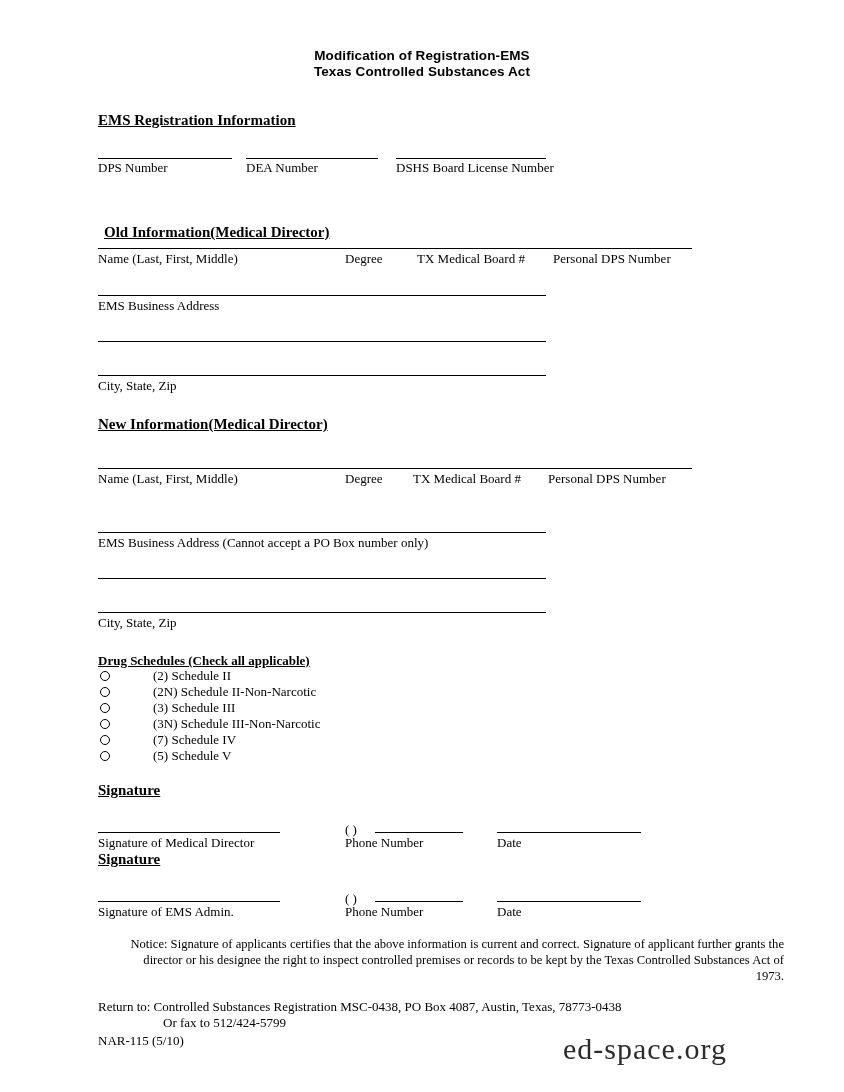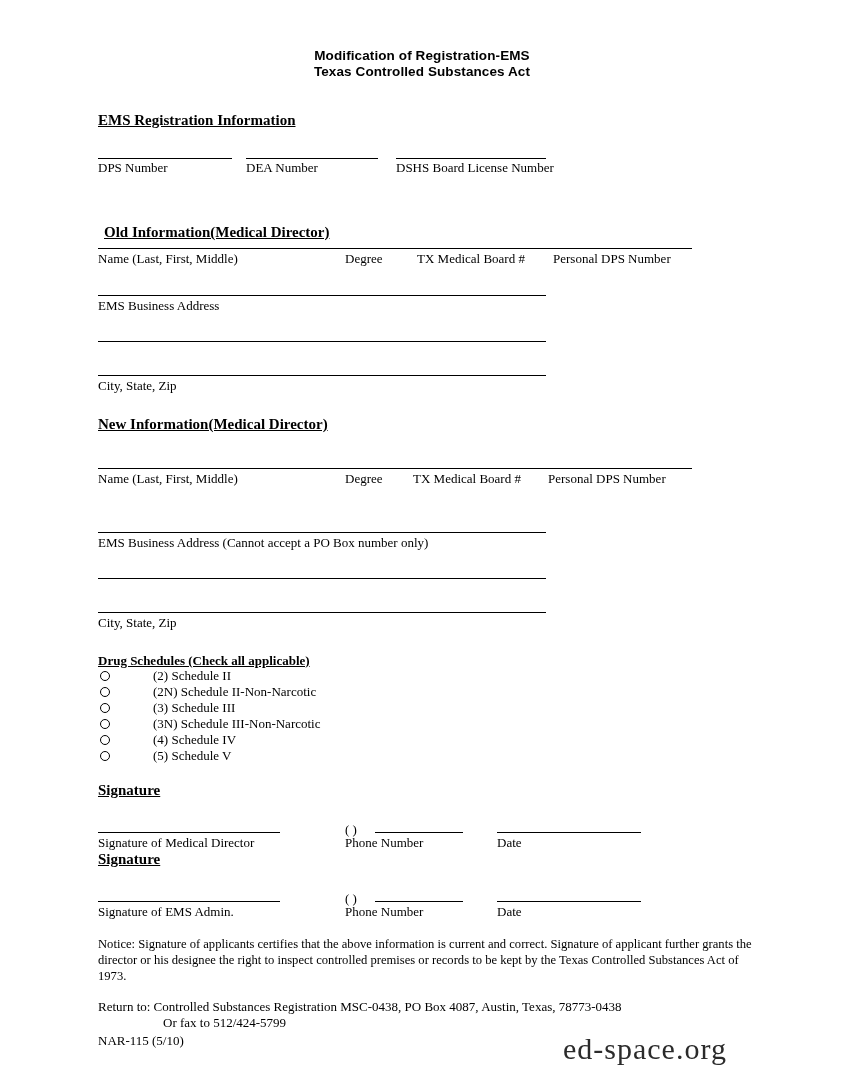--- a/index.html
+++ b/index.html
@@ -97,21 +97,22 @@
     font-size: 13px;
     line-height: 13px;
     white-space: nowrap;
   }
 
   
   .para {
     position: absolute;
     font-size: 12.6px;
     line-height: 16.2px;
-    text-align: left;
+    text-align: right;
+    margin-left: 14px;
   }
   .return-line {
     position: absolute;
     font-size: 13px;
     line-height: 16px;
     white-space: nowrap;
   }
   .formno {
     position: absolute;
     font-size: 13px;
@@ -194,21 +195,21 @@
   <div class="chk-row" style="left:100px; top:700px;">
     <span class="chk-box"></span>
     <span>(3) Schedule III</span>
   </div>
   <div class="chk-row" style="left:100px; top:716px;">
     <span class="chk-box"></span>
     <span>(3N) Schedule III-Non-Narcotic</span>
   </div>
   <div class="chk-row" style="left:100px; top:732px;">
     <span class="chk-box"></span>
-    <span>(4) Schedule IV</span>
+    <span>(7) Schedule IV</span>
   </div>
   <div class="chk-row" style="left:100px; top:748px;">
     <span class="chk-box"></span>
     <span>(5) Schedule V</span>
   </div>
 
   <div class="section-head" style="left:98px; top:782px;">Signature</div>
 
   <div class="rule" style="left:98px; top:832px; width:182px;"></div>
   <div class="cap" style="left:98px; top:836px;">Signature of Medical Director</div>

